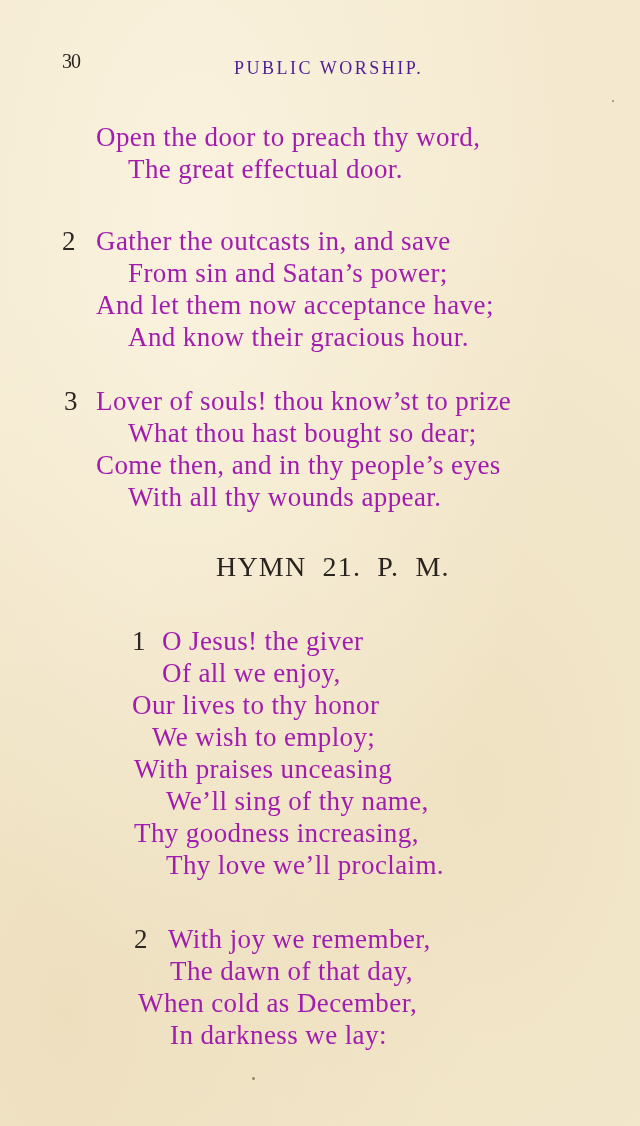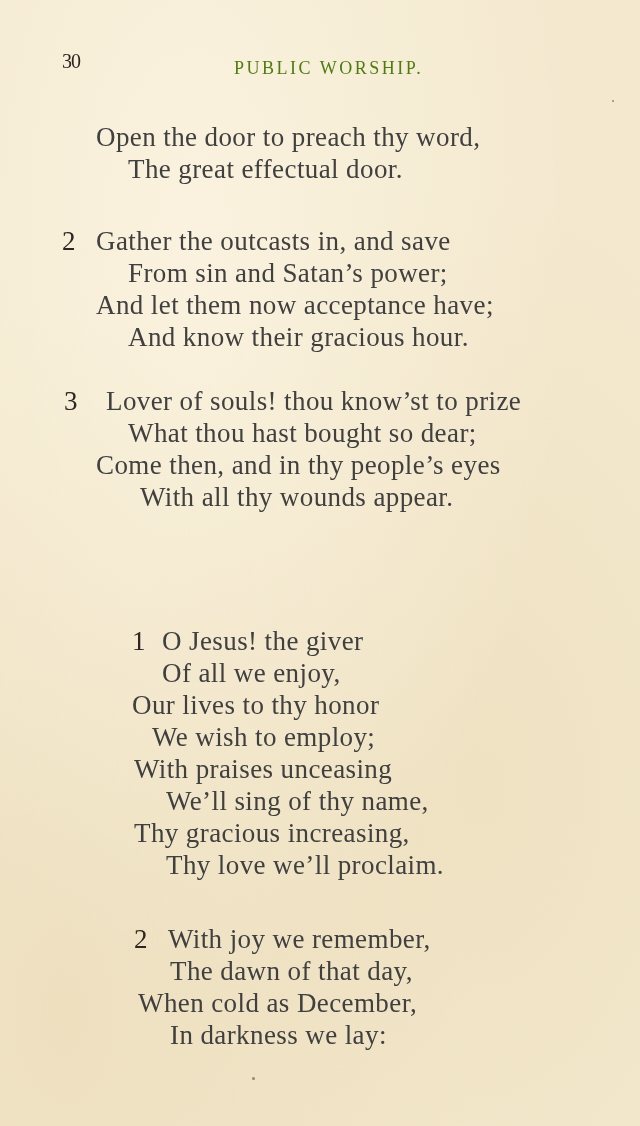--- a/index.html
+++ b/index.html
@@ -37,28 +37,28 @@
       font-size: 20px;
       letter-spacing: -1px;
       color: #2b2522;
     }
     .running-title {
       position: absolute;
       left: 172px;
       top: 8px;
       font-size: 18px;
       letter-spacing: 2.5px;
-      color: #4d7c0f;
+      color: #4c1d95;
     }
     .line {
       position: absolute;
       font-size: 27px;
       white-space: nowrap;
       letter-spacing: 0.4px;
-      color: #404040;
+      color: #a21caf;
     }
     .num {
       position: absolute;
       font-size: 27px;
       color: #2d2723;
     }
     .hymn-title {
       position: absolute;
       left: 216px;
       top: 551px;
@@ -94,36 +94,37 @@
   <div>
     <span class="num" style="left:62px;top:226px;">2</span>
     <span class="line" style="left:96px;top:226px;">Gather the outcasts in, and save</span>
     <span class="line" style="left:128px;top:258px;">From sin and Satan’s power;</span>
     <span class="line" style="left:96px;top:290px;">And let them now acceptance have;</span>
     <span class="line" style="left:128px;top:322px;text-align:right;">And know their gracious hour.</span>
   </div>
 
   <div>
     <span class="num" style="left:64px;top:386px;">3</span>
-    <span class="line" style="left:96px;top:386px;margin-left:10px;">Lover of souls! thou know’st to prize</span>
+    <span class="line" style="left:96px;top:386px;">Lover of souls! thou know’st to prize</span>
     <span class="line" style="left:128px;top:418px;">What thou hast bought so dear;</span>
     <span class="line" style="left:96px;top:450px;">Come then, and in thy people’s eyes</span>
-    <span class="line" style="left:128px;top:482px;margin-left:12px;">With all thy wounds appear.</span>
+    <span class="line" style="left:128px;top:482px;">With all thy wounds appear.</span>
   </div>
 
+  <span class="hymn-title">HYMN 21.   P. M.</span>
 
   <div>
     <span class="num" style="left:132px;top:626px;">1</span>
     <span class="line" style="left:162px;top:626px;">O Jesus! the giver</span>
     <span class="line" style="left:162px;top:658px;">Of all we enjoy,</span>
     <span class="line" style="left:132px;top:690px;">Our lives to thy honor</span>
     <span class="line" style="left:152px;top:722px;">We wish to employ;</span>
     <span class="line" style="left:134px;top:754px;">With praises unceasing</span>
     <span class="line" style="left:166px;top:786px;">We’ll sing of thy name,</span>
-    <span class="line" style="left:134px;top:818px;">Thy gracious increasing,</span>
+    <span class="line" style="left:134px;top:818px;">Thy goodness increasing,</span>
     <span class="line" style="left:166px;top:850px;">Thy love we’ll proclaim.</span>
   </div>
 
   <div>
     <span class="num" style="left:134px;top:924px;">2</span>
     <span class="line" style="left:168px;top:924px;">With joy we remember,</span>
     <span class="line" style="left:170px;top:956px;">The dawn of that day,</span>
     <span class="line" style="left:138px;top:988px;">When cold as December,</span>
     <span class="line" style="left:170px;top:1020px;">In darkness we lay:</span>
   </div>

